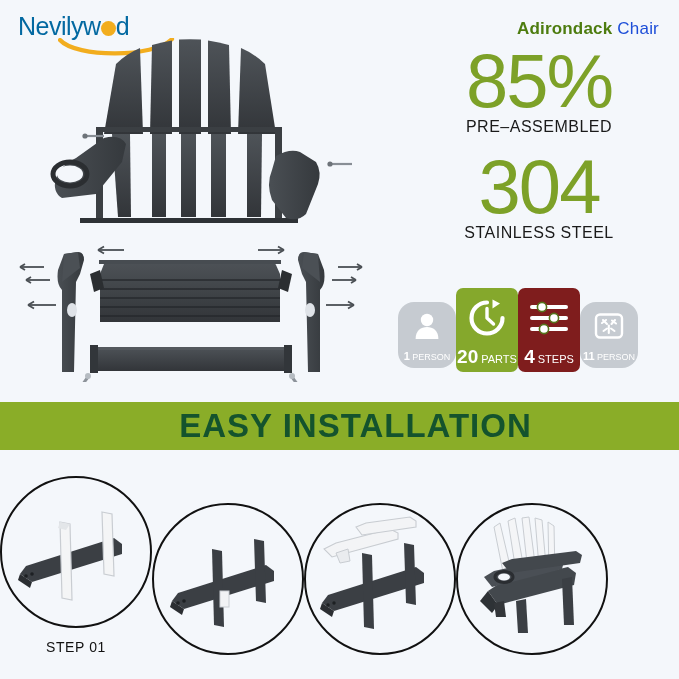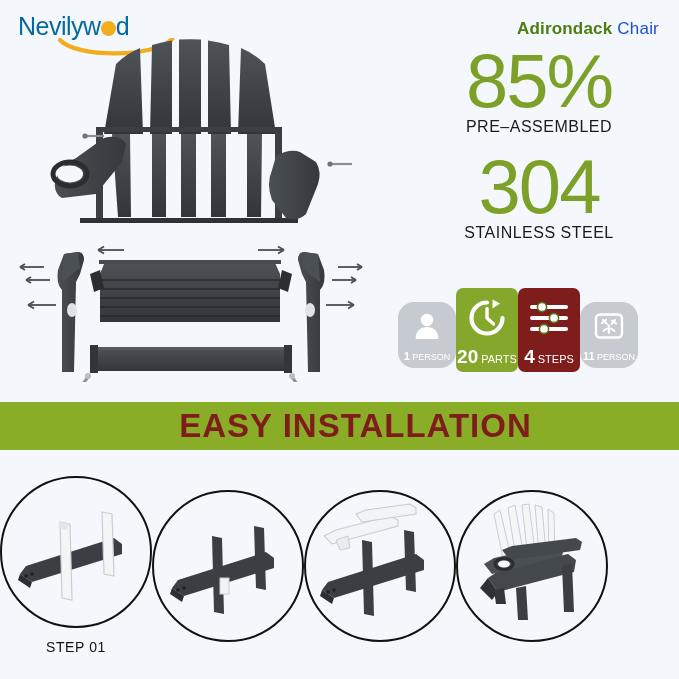--- a/index.html
+++ b/index.html
@@ -65,27 +65,27 @@
 
   
   .diagram{position:absolute;left:0;top:22px;width:400px;height:360px;}
 
   
   .banner{
     position:absolute;left:0;top:402px;width:679px;height:48px;
     background:#8aad28;display:flex;align-items:center;justify-content:center;
   }
   .banner-text{
-    color:#7f1d1d;font-size:33px;font-weight:bold;letter-spacing:1px;margin-left:32px;
+    color:#14532d;font-size:33px;font-weight:bold;letter-spacing:1px;margin-left:32px;
   }
 
   
   .steps{
     position:absolute;left:0;top:476px;width:553px;
-    display:flex;justify-content:space-around;align-items:center;
+    display:flex;justify-content:space-around;align-items:flex-end;
   }
   .step{width:160px;text-align:center;}
   .step-circle{
     width:148px;height:148px;border-radius:50%;border:2px solid #111;
     margin:0 auto;position:relative;overflow:hidden;background:#f4f7fb;
   }
   .step-label{
     margin-top:11px;font-size:14px;color:#111;letter-spacing:0.6px;
   }
 </style>

